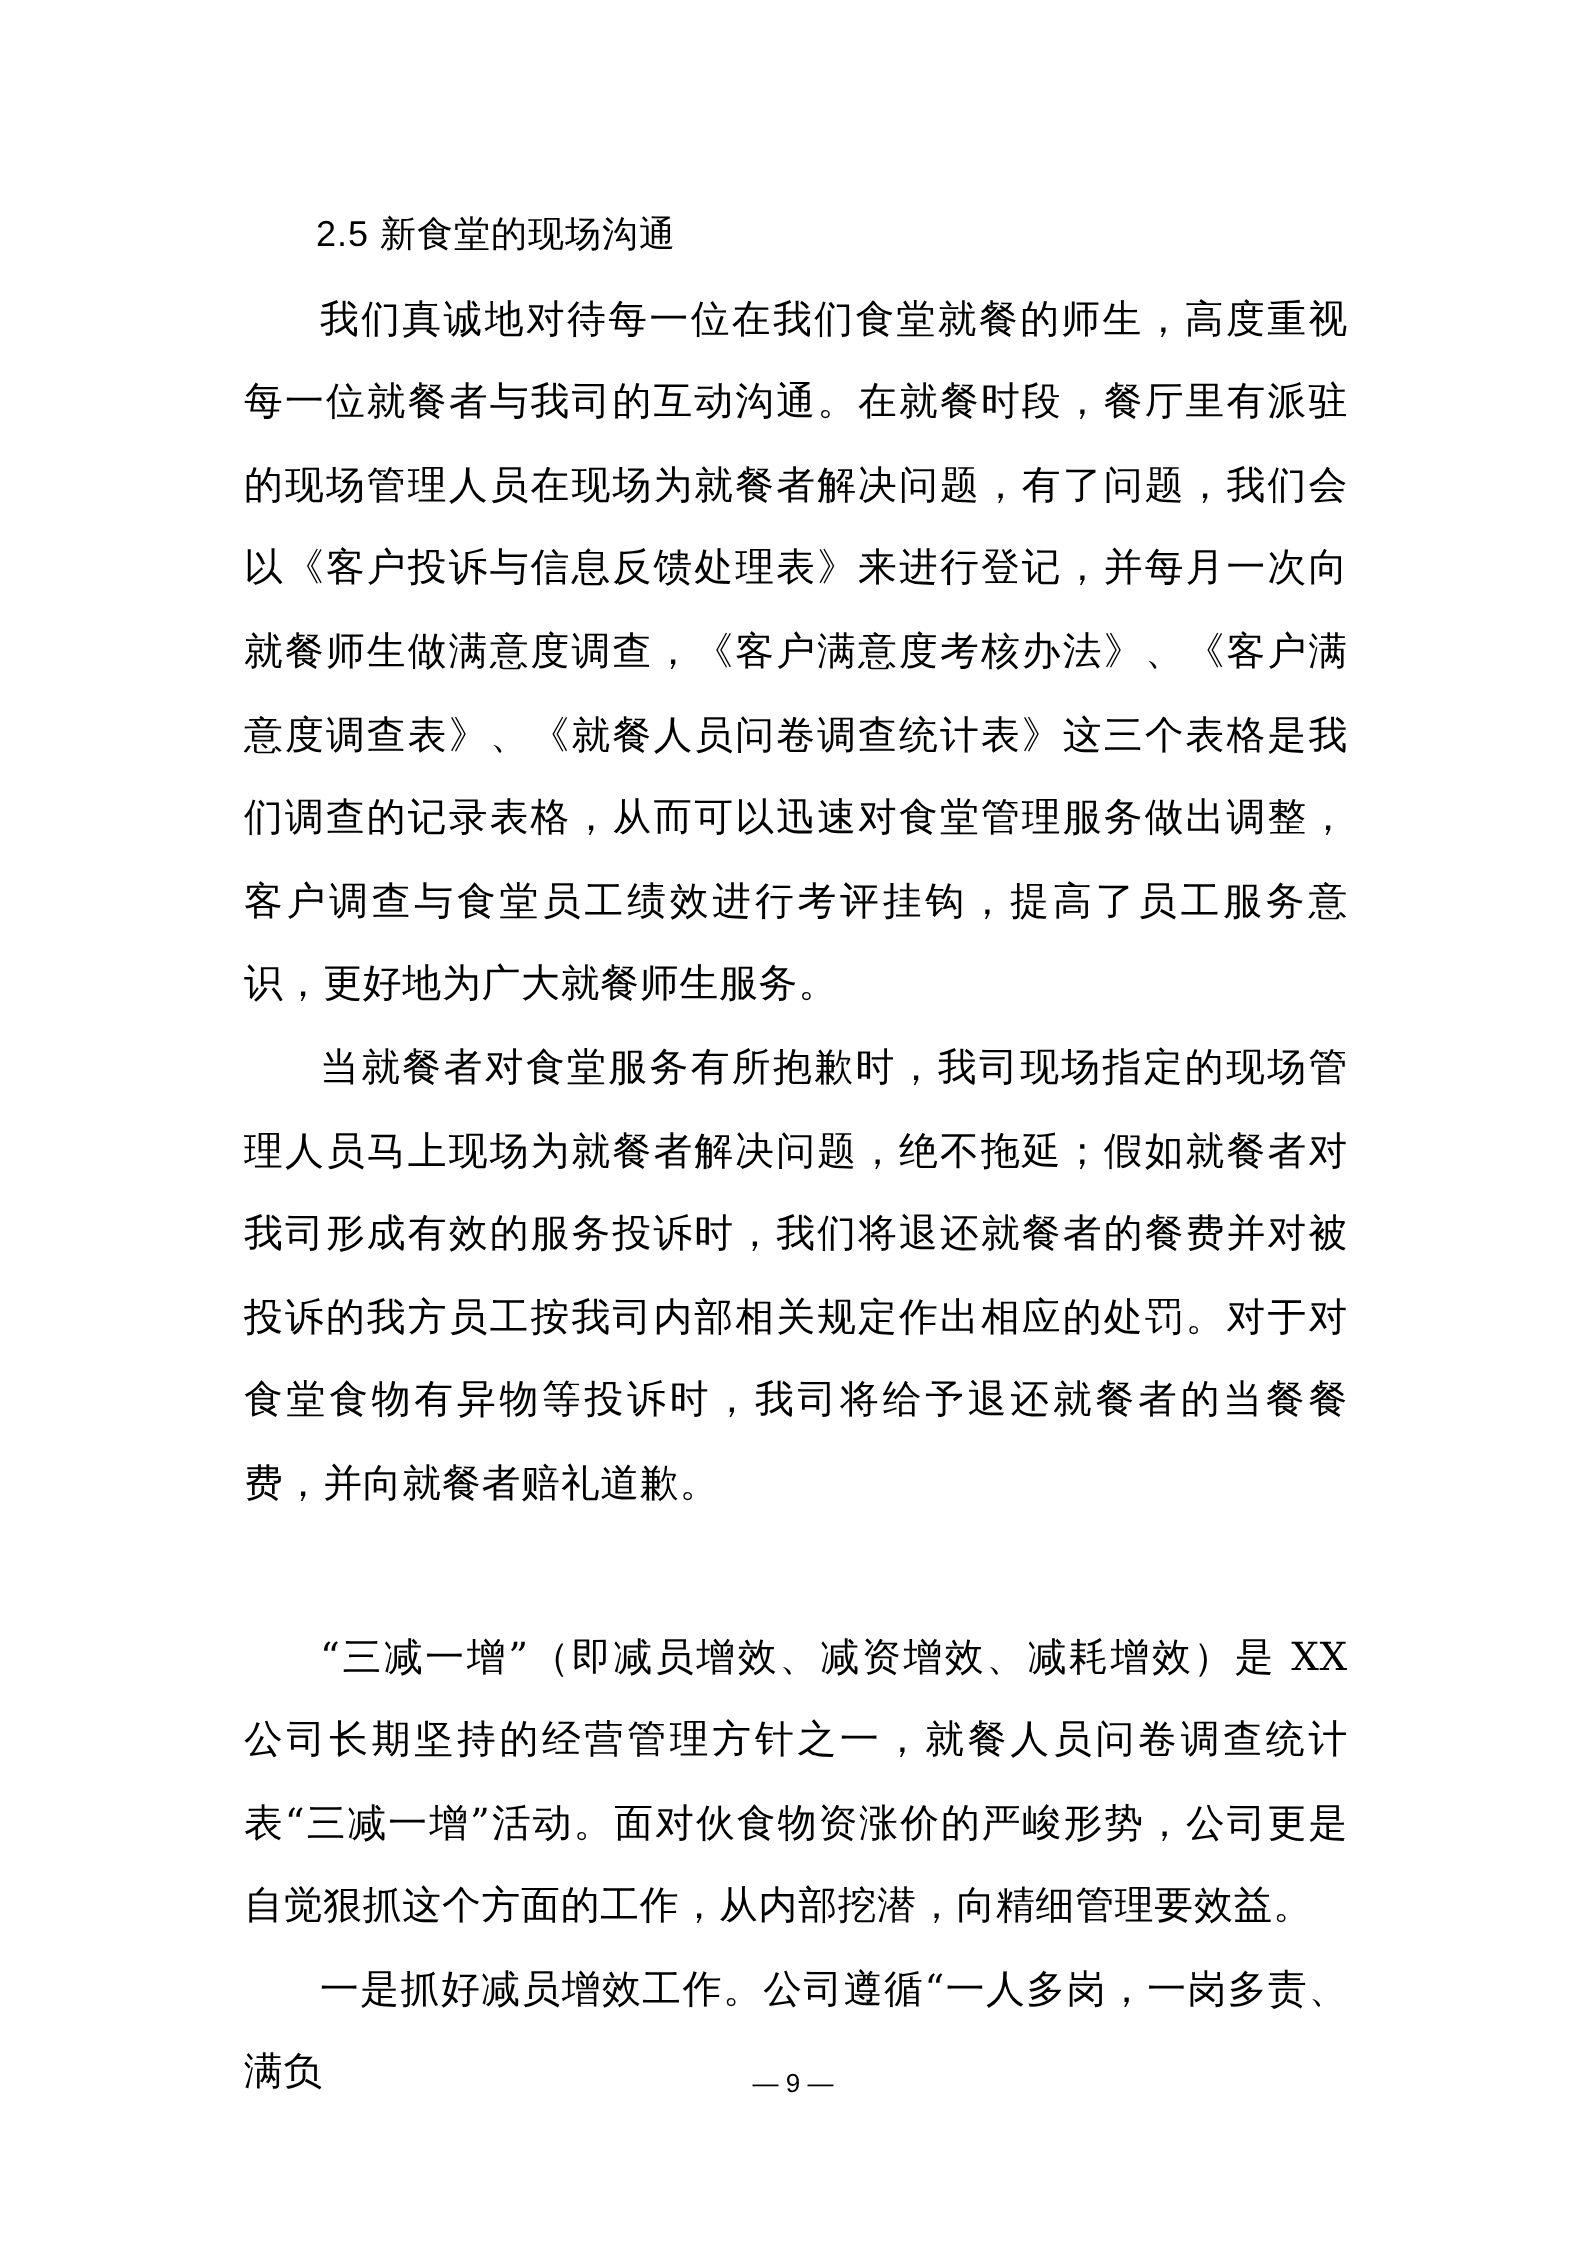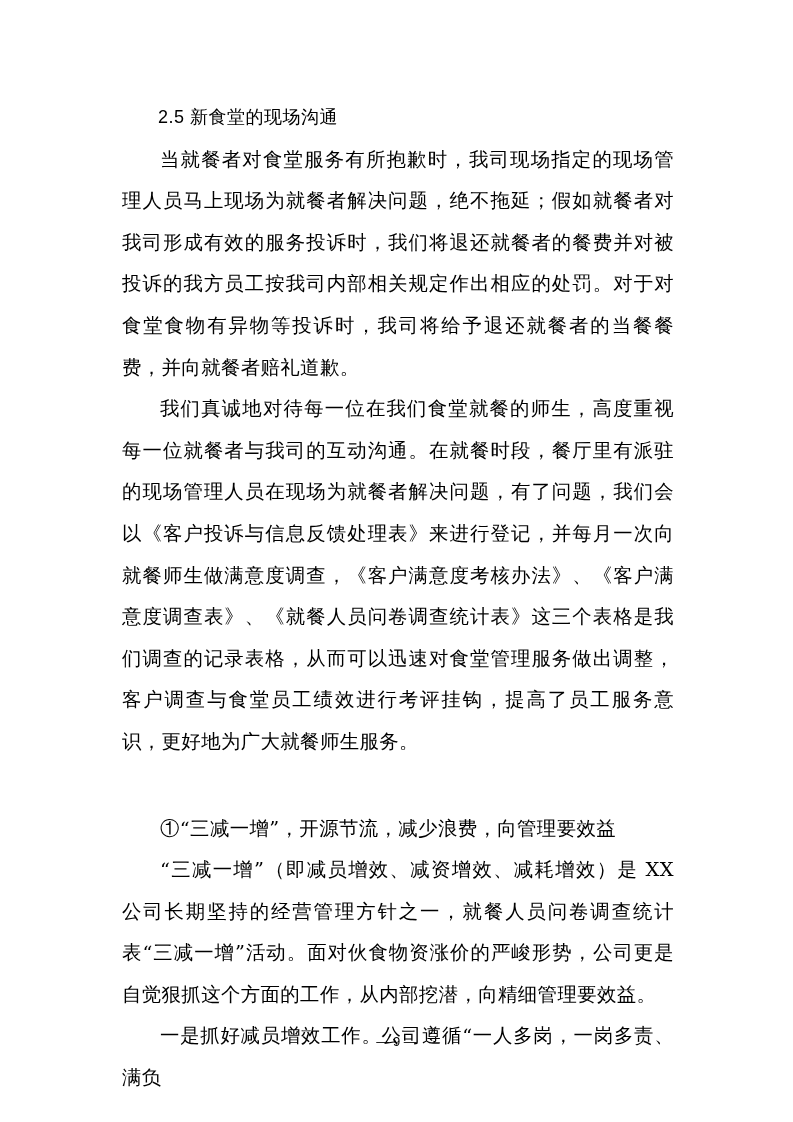--- a/index.html
+++ b/index.html
@@ -63,25 +63,24 @@
     line-height: 20px;
   }
 </style>
 </head>
 <body>
 
 <div class="page">
   <div class="content">
 
     <div class="heading">2.5  新食堂的现场沟通</div>
+    <p class="para indent">我们真诚地对待每一位在我们食堂就餐的师生，高度重视每一位就餐者与我司的互动沟通。在就餐时段，餐厅里有派驻的现场管理人员在现场为就餐者解决问题，有了问题，我们会以《客户投诉与信息反馈处理表》来进行登记，并每月一次向就餐师生做满意度调查，《客户满意度考核办法》、《客户满意度调查表》、《就餐人员问卷调查统计表》这三个表格是我们调查的记录表格，从而可以迅速对食堂管理服务做出调整，客户调查与食堂员工绩效进行考评挂钩，提高了员工服务意识，更好地为广大就餐师生服务。</p>
     <p class="para indent">当就餐者对食堂服务有所抱歉时，我司现场指定的现场管理人员马上现场为就餐者解决问题，绝不拖延；假如就餐者对我司形成有效的服务投诉时，我们将退还就餐者的餐费并对被投诉的我方员工按我司内部相关规定作出相应的处罚。对于对食堂食物有异物等投诉时，我司将给予退还就餐者的当餐餐费，并向就餐者赔礼道歉。</p>
-    <p class="para indent">我们真诚地对待每一位在我们食堂就餐的师生，高度重视每一位就餐者与我司的互动沟通。在就餐时段，餐厅里有派驻的现场管理人员在现场为就餐者解决问题，有了问题，我们会以《客户投诉与信息反馈处理表》来进行登记，并每月一次向就餐师生做满意度调查，《客户满意度考核办法》、《客户满意度调查表》、《就餐人员问卷调查统计表》这三个表格是我们调查的记录表格，从而可以迅速对食堂管理服务做出调整，客户调查与食堂员工绩效进行考评挂钩，提高了员工服务意识，更好地为广大就餐师生服务。</p>
 
     <div class="gap"></div>
 
-    <p class="para indent">①“三减一增”，开源节流，减少浪费，向管理要效益</p>
     <p class="para indent">“三减一增”（即减员增效、减资增效、减耗增效）是 XX 公司长期坚持的经营管理方针之一，就餐人员问卷调查统计表“三减一增”活动。面对伙食物资涨价的严峻形势，公司更是自觉狠抓这个方面的工作，从内部挖潜，向精细管理要效益。</p>
     <p class="para indent">一是抓好减员增效工作。公司遵循“一人多岗，一岗多责、满负</p>
 
   </div>
 
   <div class="page-number">— 9 —</div>
 </div>
 
 </body></html>

